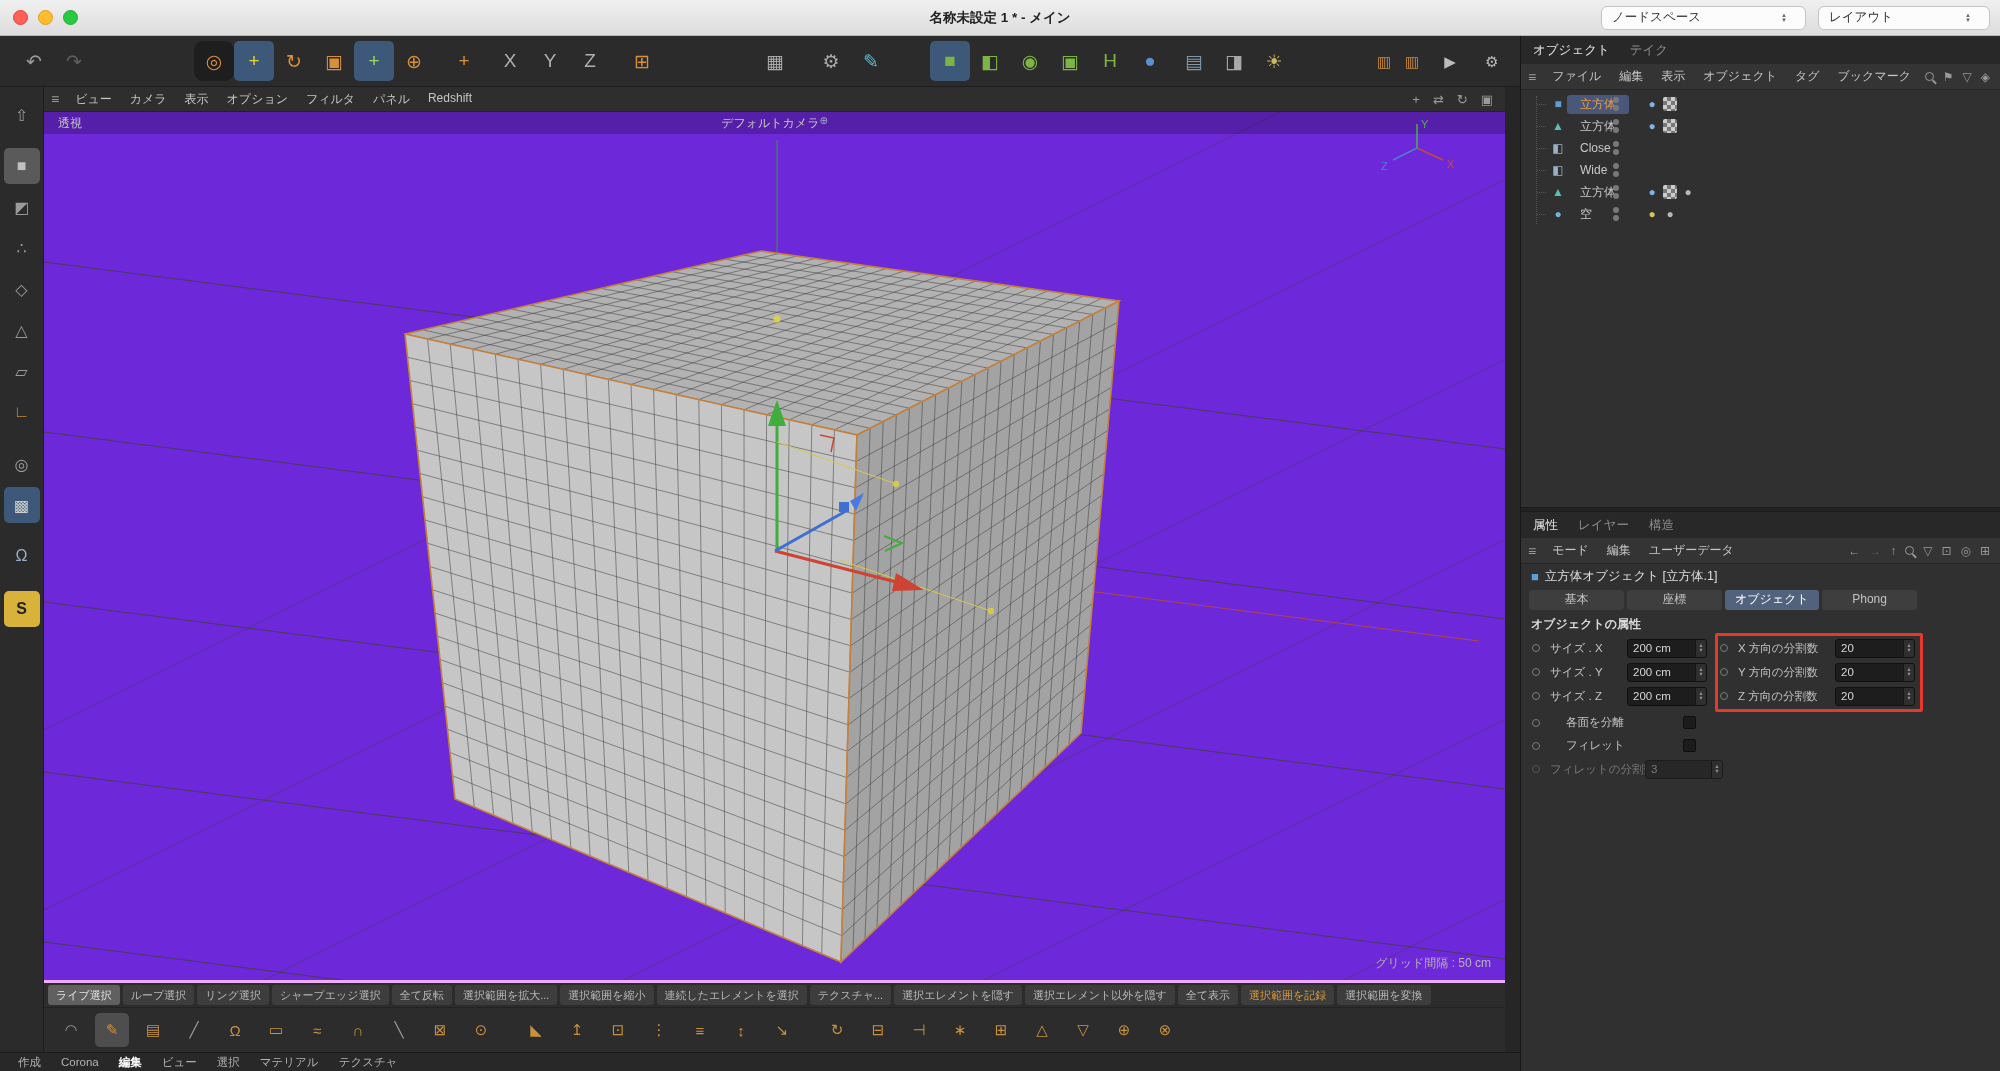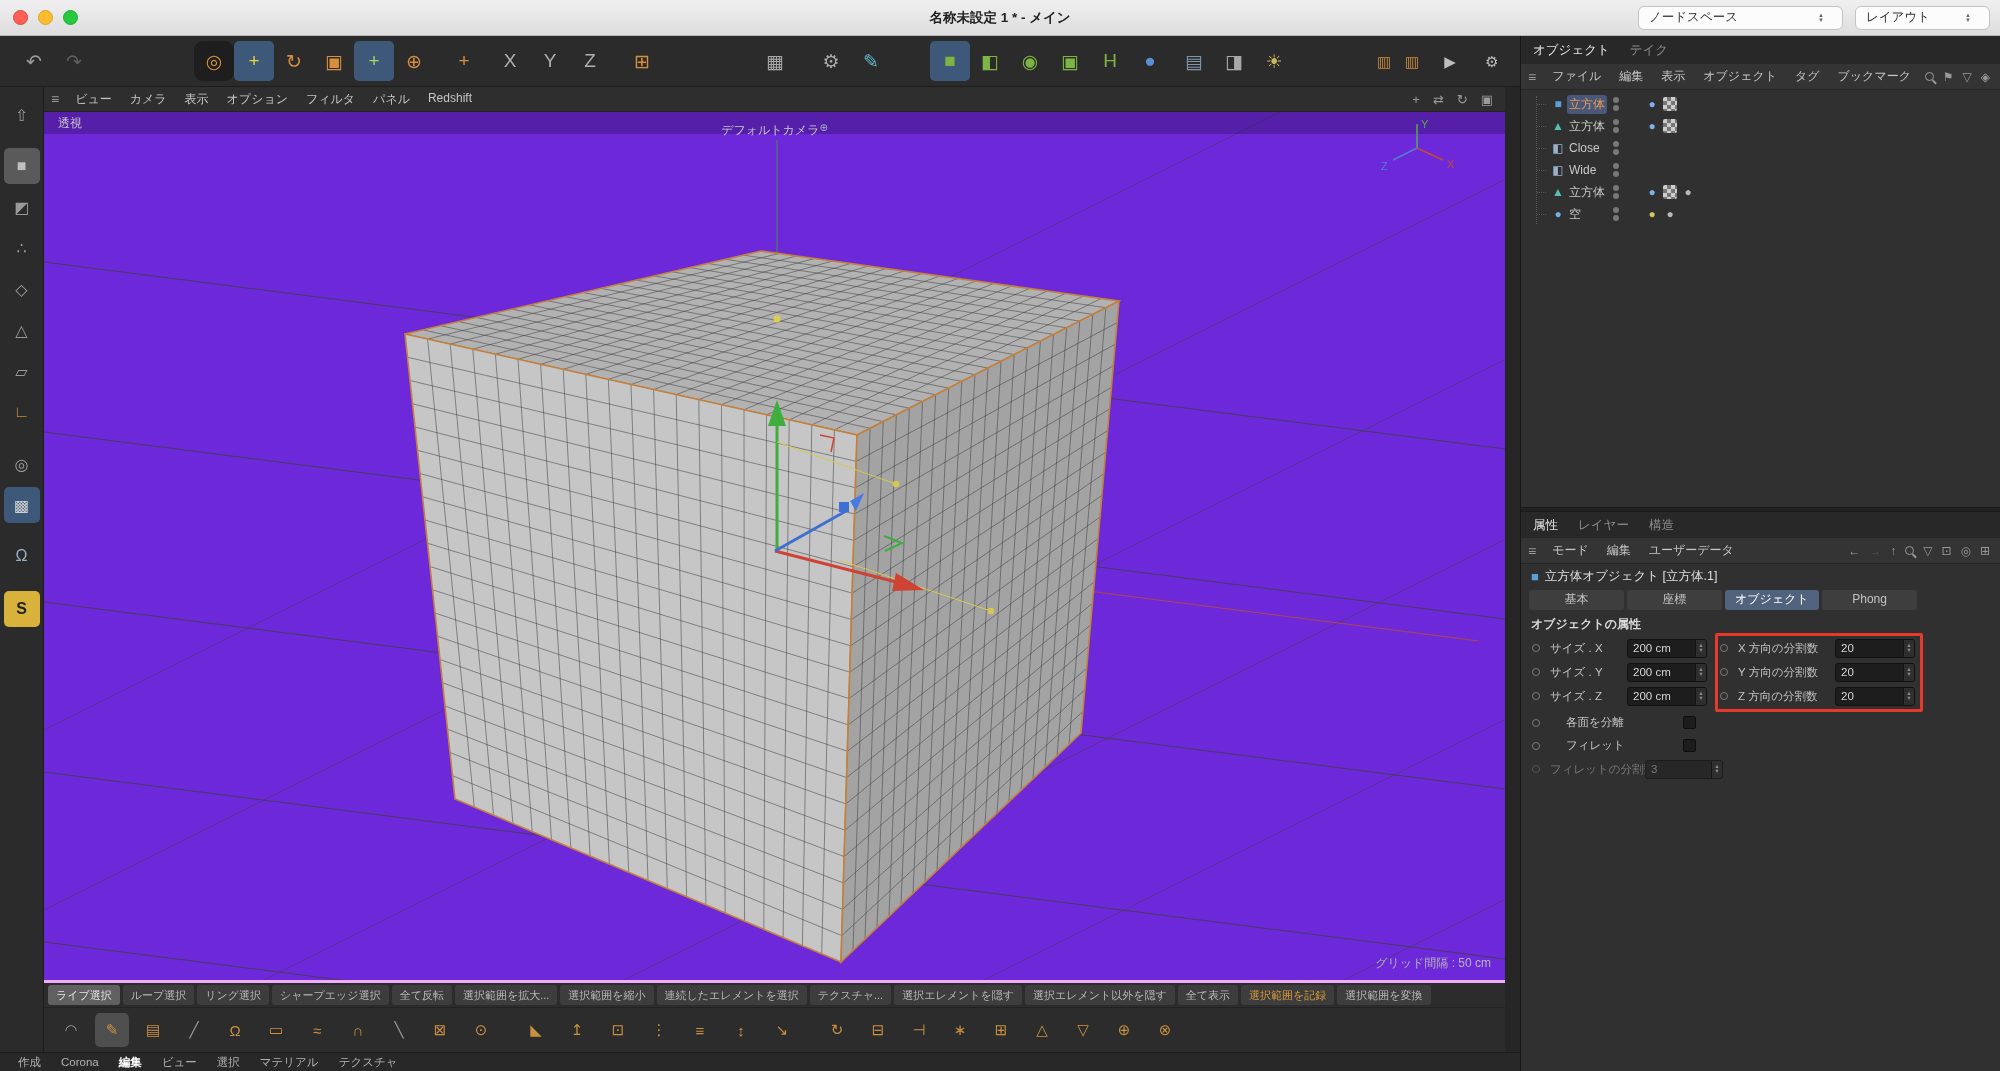--- a/index.html
+++ b/index.html
@@ -14,21 +14,21 @@
   .light { width:15px; height:15px; border-radius:50%; display:block; }
   .light.red { background:#ff5f57; border:1px solid #e0443e; }
   .light.yellow { background:#febc2e; border:1px solid #dea123; }
   .light.green { background:#28c840; border:1px solid #1faf34; }
   .win-title { position:absolute; left:50%; transform:translateX(-50%); color:#222;
     font-size:13.5px; font-weight:bold; }
   .tb-selects { position:absolute; right:10px; display:flex; gap:12px; }
   .tb-select { width:205px; height:24px; background:#fcfcfc; border:1px solid #c3c3c3;
     border-radius:6px; display:flex; align-items:center; justify-content:space-between;
     padding:0 18px 0 10px; color:#333; font-size:12.5px; }
-  .tb-select.narrow { width:135px; }
+  .tb-select.narrow { width:172px; }
   .updown { display:flex; flex-direction:column; color:#666; }
   .updown i { font-style:normal; font-size:6px; line-height:5px; display:block; }
 
   
   .main-toolbar { position:absolute; left:0; top:36px; width:1520px; height:51px;
     background:#2b2b2b; border-bottom:1px solid #1d1d1d; display:flex; align-items:center;
     padding-left:14px; }
   .tb-icons { display:flex; align-items:center; height:100%; }
   .tile { width:40px; height:40px; flex:0 0 auto; display:flex; align-items:center;
     justify-content:center; font-size:19px; border-radius:5px; }
@@ -56,21 +56,21 @@
   .vpm-icons { margin-left:auto; display:flex; gap:13px; padding-right:12px;
     color:#9a9a9a; font-size:13px; }
 
   
   .viewport { position:absolute; left:44px; top:112px; width:1461px; height:868px;
     background:#6d28d9; overflow:hidden; }
   #scene-svg { position:absolute; inset:0; width:100%; height:100%; }
   .vp-header { position:absolute; left:0; top:0; right:0; height:22px;
     background:rgba(0,0,0,.22); font-size:12px; color:#c9c9c9; }
   .vp-proj { position:absolute; left:14px; top:3px; }
-  .vp-cam-wrap { position:absolute; left:50%; transform:translateX(-50%); top:10px;
+  .vp-cam-wrap { position:absolute; left:50%; transform:translateX(-50%); top:3px;
     display:flex; align-items:flex-start; }
   .cammove { font-size:10px; color:#9fb0c0; }
   .axis-hud { position:absolute; right:38px; top:2px; width:90px; height:62px; }
   .vp-grid-label { position:absolute; right:14px; bottom:8px; font-size:12px; color:#b5b5b5; }
 
   
   .selrow { position:absolute; left:44px; top:980px; width:1461px; height:27px;
     background:#2c2c2c; border-top:3px solid #f0abfc; display:flex; align-items:center;
     gap:3px; padding-left:4px; }
   .selbtn { height:20px; line-height:20px; padding:0 8px; background:#3d3d3d; border-radius:3px;
@@ -111,21 +111,21 @@
     transform:rotate(45deg); right:-4px; bottom:-2px; }
 
   
   .om-tree { position:relative; height:417px; padding-top:3px; background:#303030; }
   .om-tree::before { content:""; position:absolute; left:15px; top:6px; height:128px;
     border-left:1px dotted #565656; }
   .om-row { height:22px; display:flex; align-items:center; padding-left:16px;
     position:relative; font-size:12px; color:#c9c9c9; }
   .om-dash { width:9px; border-top:1px dotted #565656; margin-right:3px; flex:none; }
   .om-icon { width:18px; text-align:center; font-size:12px; flex:none; }
-  .om-label { padding:1px 2px; border-radius:3px; white-space:nowrap; }
+  .om-label { padding:1px 13px; border-radius:3px; white-space:nowrap; }
   .om-label.selected { background:#49587a; color:#e89b4a; }
   .om-dots { position:absolute; left:92px; top:4px; display:flex; flex-direction:column; gap:2px; }
   .omdot { width:6px; height:6px; border-radius:50%; background:#787878; display:block; }
   .om-tags { position:absolute; left:124px; display:flex; gap:4px; align-items:center; }
   .tag { width:14px; height:14px; display:flex; align-items:center; justify-content:center;
     font-size:12px; border-radius:2px; }
   .tag.checker { background-color:#ccc;
     background-image:linear-gradient(45deg,#777 25%,transparent 25%,transparent 75%,#777 75%),
                      linear-gradient(45deg,#777 25%,#ccc 25%,#ccc 75%,#777 75%);
     background-size:8px 8px; background-position:0 0,4px 4px; }

